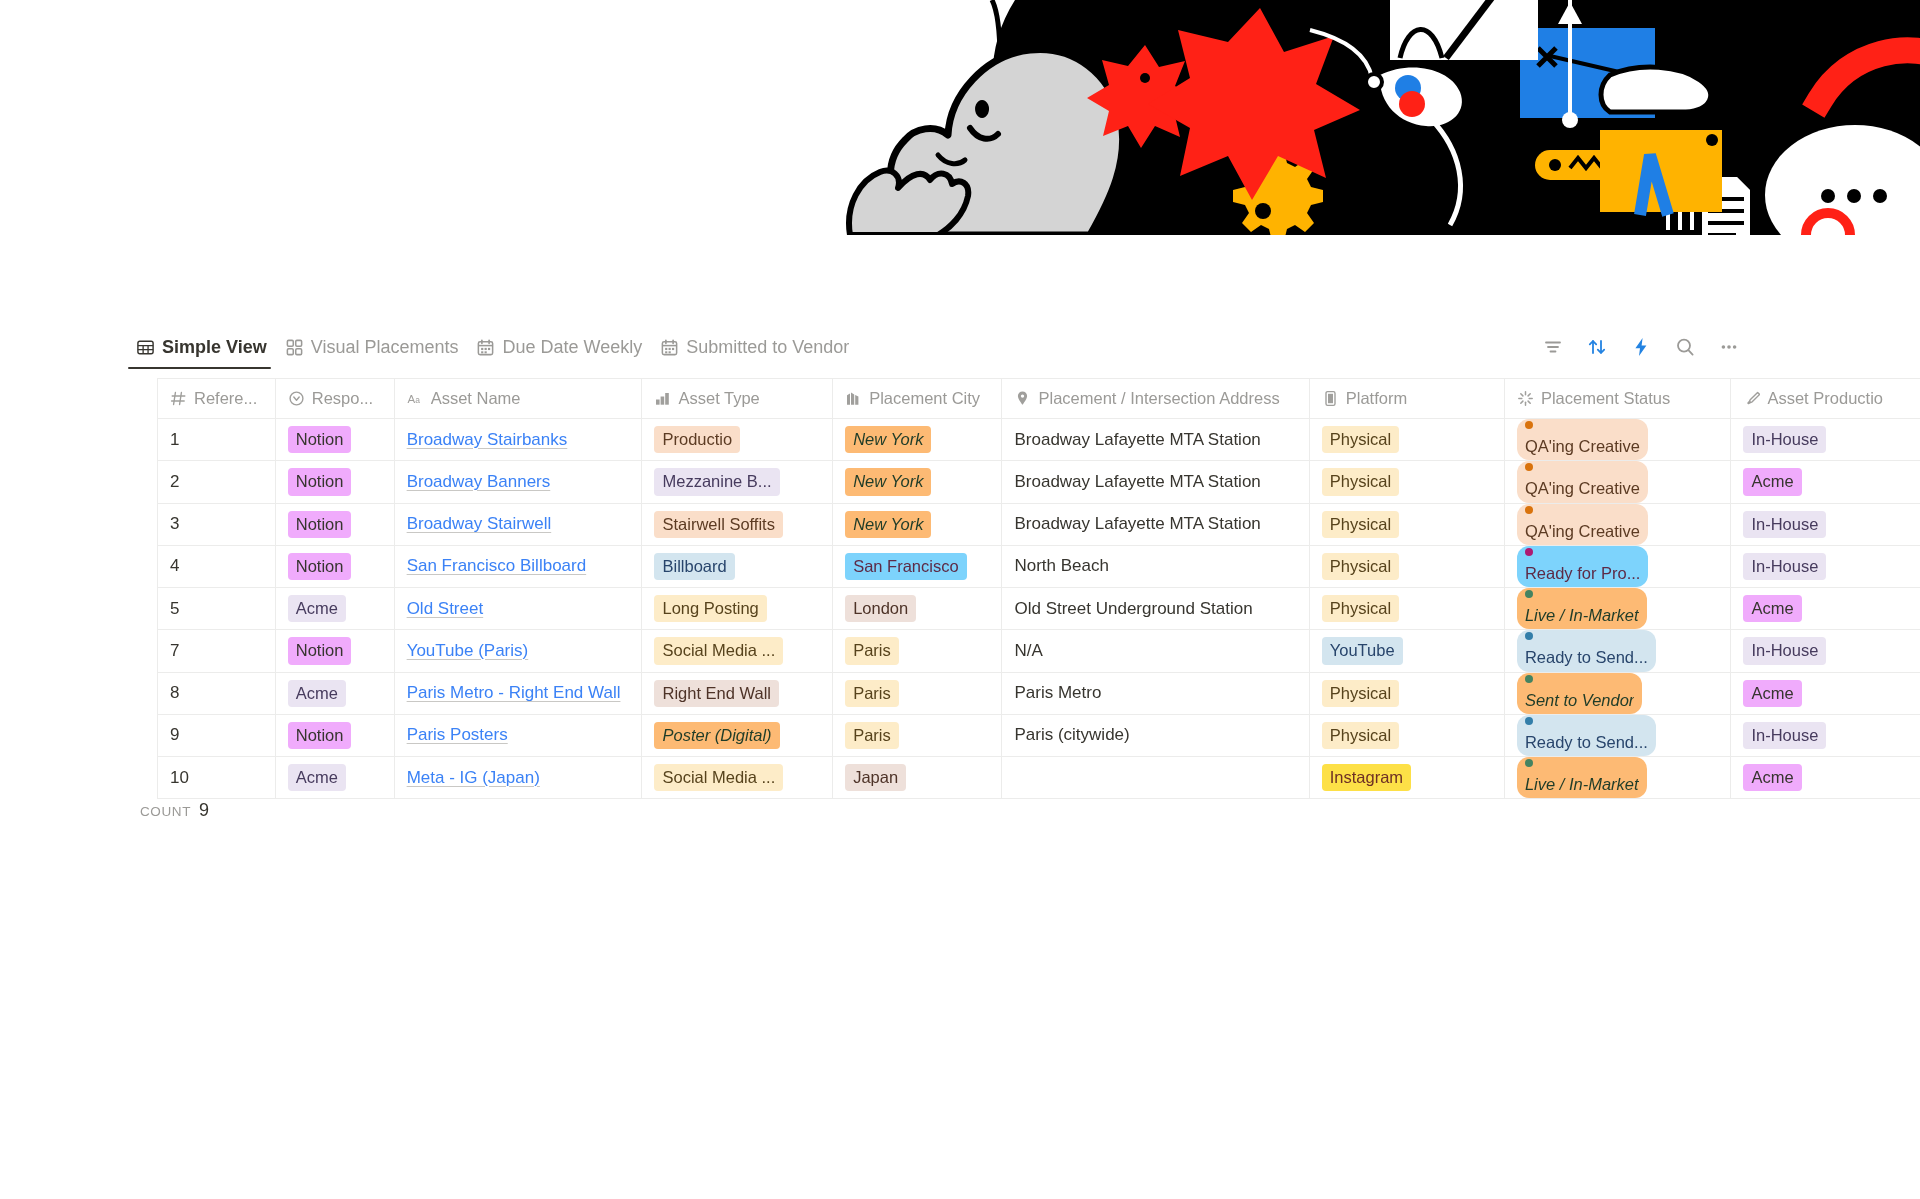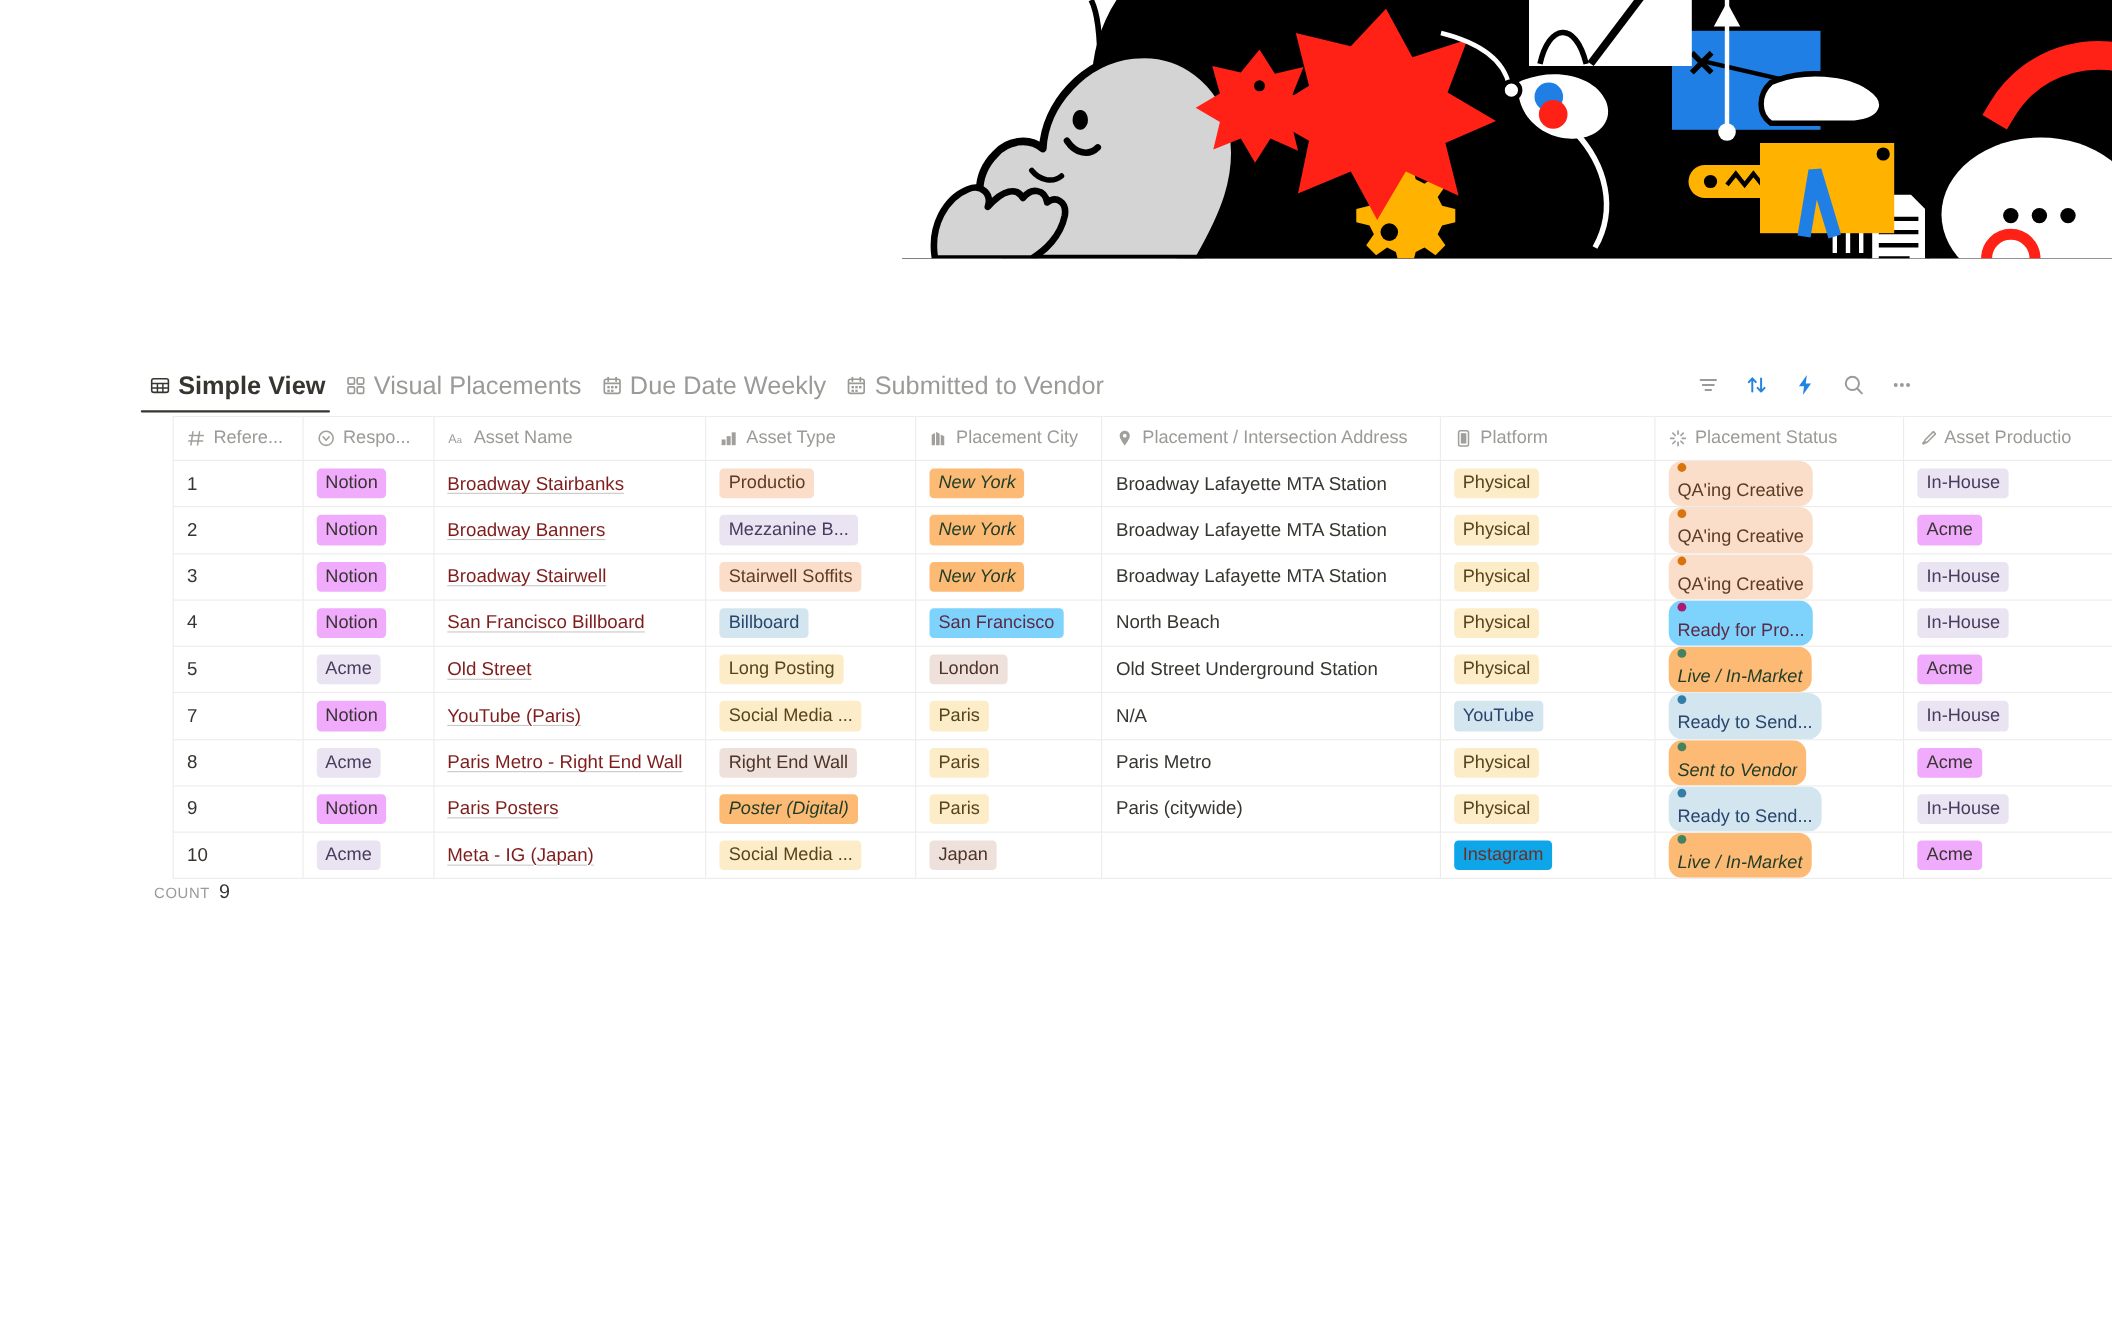--- a/index.html
+++ b/index.html
@@ -38,21 +38,21 @@
 
   
   .tabbar {
     position: absolute; left: 128px; top: 335px; width: 1700px;
     display: flex; align-items: center;
   }
   .tabs { display: flex; align-items: flex-end; gap: 0; }
   .tab {
     display: flex; align-items: center; gap: 7px;
     padding: 2px 10px 11px 8px;
-    font-size: 23px; color: #9b9a97; cursor: pointer;
+    font-size: 18px; color: #9b9a97; cursor: pointer;
     position: relative; white-space: nowrap;
   }
   .tab.active { color: #37352f; font-weight: 600; }
   .tab.active::after {
     content:""; position:absolute; left:0; right:6px; bottom:0;
     height: 2.5px; background:#37352f; border-radius:2px;
   }
   .tab .ticon { width: 19px; height: 19px; display:block; flex:0 0 19px; }
   .tab .ticon svg { width:19px; height:19px; display:block; }
 
@@ -93,21 +93,21 @@
   .c-name  { width: 221px; }
   .c-type  { width: 170px; }
   .c-city  { width: 151px; }
   .c-addr  { width: 274px; }
   .c-plat  { width: 174px; }
   .c-stat  { width: 202px; }
   .c-prod  { width: 210px; }
 
   td.c-ref { text-align: right; color:#37352f; padding-right: 14px; }
   td.c-name a {
-    color:#7f1d1d; text-decoration: underline;
+    color:#3b82f6; text-decoration: underline;
     text-underline-offset: 3px; text-decoration-thickness: 1px;
     text-decoration-color:#c9c8c5; cursor:pointer;
   }
 
   .pill {
     display: inline-block; max-width: 100%;
     padding: 2px 8px 3px; border-radius: 4px;
     font-size: 16.5px; line-height: 1.35;
     overflow: hidden; text-overflow: ellipsis; white-space: nowrap;
     vertical-align: middle;
@@ -121,21 +121,21 @@
 
   
   .p-gray   { background:#f0abfc; color:#37352f; }
   .p-purple { background:#eae4f2; color:#473b5e; }
   .p-orange { background:#fadec9; color:#5c3b23; }
   .p-blue   { background:#d3e5ef; color:#28456c; }
   .p-yellow { background:#fdecc8; color:#57431c; }
   .p-green  { background:#fdba74; color:#1f3c28;font-style:italic; }
   .p-pink   { background:#7dd3fc; color:#5d2a46; }
   .p-brown  { background:#eee0da; color:#4e3328; }
-  .p-red    { background:#0ea5e9; color:#6d2f25; }
+  .p-red    { background:#fde047; color:#6d2f25; }
 
   .count-row {
     position: absolute; left: 140px; top: 800px;
     display:flex; align-items: baseline; gap: 8px;
   }
   .count-label { font-size: 13.5px; color:#9b9a97; letter-spacing: .6px; text-transform: uppercase; }
   .count-value { font-size: 18px; color:#37352f; }
 </style>
 </head>
 <body>

